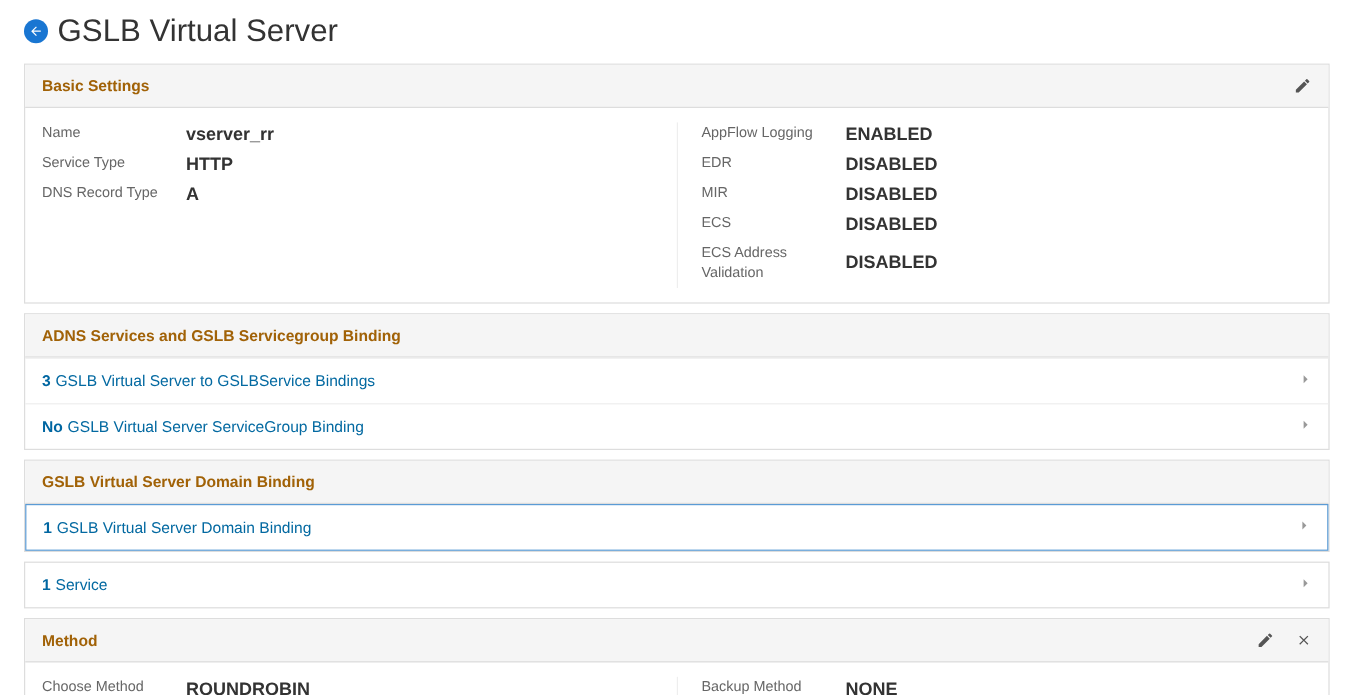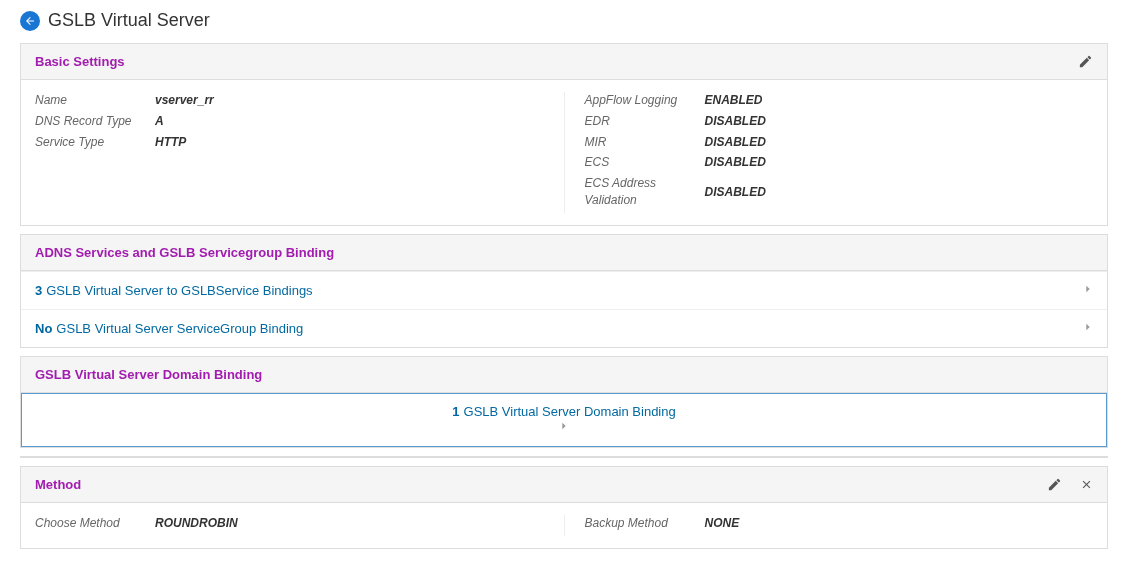--- a/index.html
+++ b/index.html
@@ -23,35 +23,35 @@
     border-radius: 50%;
     background: #1976d2;
     display: flex;
     align-items: center;
     justify-content: center;
     cursor: pointer;
     flex-shrink: 0;
   }
   .back-icon svg { fill: #fff; }
   .page-title {
-    font-size: 18px;
+    font-size: 26px;
     font-weight: 400;
     color: #333;
   }
   .panel {
     border: 1px solid #ddd;
     margin-bottom: 8px;
     background: #fff;
   }
   .panel-header {
     background: #f5f5f5;
     border-bottom: 1px solid #ddd;
     padding: 10px 14px;
     font-weight: 600;
-    color: #a21caf;
+    color: #a16207;
     display: flex;
     align-items: center;
     justify-content: space-between;
   }
   .panel-header-actions {
     display: flex;
     gap: 18px;
     align-items: center;
   }
   .icon-btn {
@@ -62,41 +62,40 @@
   }
   .icon-btn svg { fill: #555; }
   .panel-body {
     padding: 12px 14px;
   }
   .two-col {
     display: flex;
   }
   .col {
     flex: 1;
-    font-style: italic;
   }
   .col-left { padding-right: 20px; }
   .col-right {
     border-left: 1px solid #eee;
     padding-left: 20px;
   }
   .kv-row {
     display: flex;
     margin-bottom: 4px;
     line-height: 1.4;
   }
   .kv-label {
     width: 120px;
     color: #666;
     font-size: 12px;
   }
   .kv-value {
     font-weight: 600;
     color: #333;
-    font-size: 12px;
+    font-size: 15px;
     display: flex;
     align-items: center;
     gap: 5px;
   }
   .status-dot {
     width: 8px;
     height: 8px;
     border-radius: 50%;
     background: #2e9b3e;
     display: inline-block;
@@ -113,21 +112,20 @@
   .panel > .list-row:first-of-type { border-top: none; }
   .list-row .lead {
     color: #0066a1;
     font-weight: 600;
     margin-right: 4px;
   }
   .list-row .rest { color: #0369a1; }
   .chevron svg { fill: #999; }
   .selected-panel {
     border: 1px solid #5b9bd5;
-    flex-direction: column;
   }
 </style>
 </head>
 <body>
 
 <div class="page-header">
   <div class="back-icon">
     <svg width="12" height="12" viewBox="0 0 24 24">
         <path d="M20 11H7.83l5.59-5.59L12 4l-8 8 8 8 1.41-1.41L7.83 13H20z"></path>
       </svg>
@@ -146,27 +144,27 @@
       </div>
     </div>
   </div>
   <div class="panel-body two-col">
     <div class="col col-left">
       <div class="kv-row">
           <div class="kv-label">Name</div>
           <div class="kv-value">vserver_rr</div>
         </div>
       <div class="kv-row">
+          <div class="kv-label">Service Type</div>
+          <div class="kv-value">HTTP</div>
+        </div>
+      <div class="kv-row">
           <div class="kv-label">DNS Record Type</div>
           <div class="kv-value">A</div>
         </div>
-      <div class="kv-row">
-          <div class="kv-label">Service Type</div>
-          <div class="kv-value">HTTP</div>
-        </div>
     </div>
     <div class="col col-right">
       <div class="kv-row">
           <div class="kv-label">AppFlow Logging</div>
           <div class="kv-value">ENABLED</div>
         </div>
       <div class="kv-row">
           <div class="kv-label">EDR</div>
           <div class="kv-value">DISABLED</div>
         </div>
@@ -210,20 +208,26 @@
     </div>
   <div class="list-row selected-panel">
     <div><span class="lead">1</span><span class="rest">GSLB Virtual Server Domain Binding</span></div>
     <div class="chevron"><svg width="10" height="14" viewBox="0 0 24 24">
           <path d="M8 4l8 8-8 8z"></path>
         </svg></div>
   </div>
 </div>
 
 <div class="panel">
+  <div class="list-row">
+    <div><span class="lead">1</span><span class="rest">Service</span></div>
+    <div class="chevron"><svg width="10" height="14" viewBox="0 0 24 24">
+          <path d="M8 4l8 8-8 8z"></path>
+        </svg></div>
+  </div>
 </div>
 
 <div class="panel">
   <div class="panel-header">
     <span>Method</span>
     <div class="panel-header-actions">
       <div class="icon-btn">
         <svg width="15" height="15" viewBox="0 0 24 24">
             <path d="M3 17.25V21h3.75L17.81 9.94l-3.75-3.75L3 17.25zM20.71 7.04a1 1 0 0 0 0-1.41l-2.34-2.34a1 1 0 0 0-1.41 0l-1.83 1.83 3.75 3.75 1.83-1.83z"></path>
           </svg>

